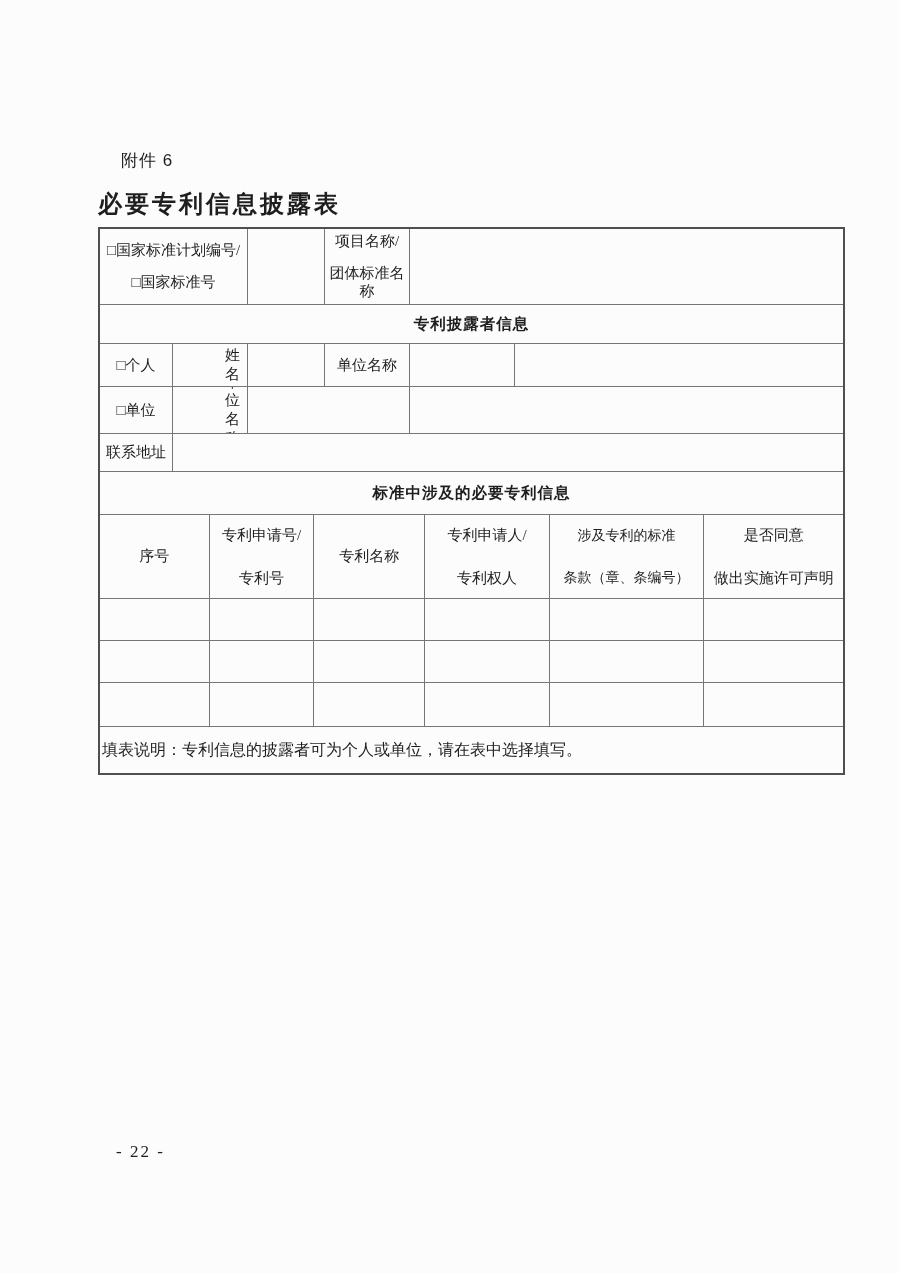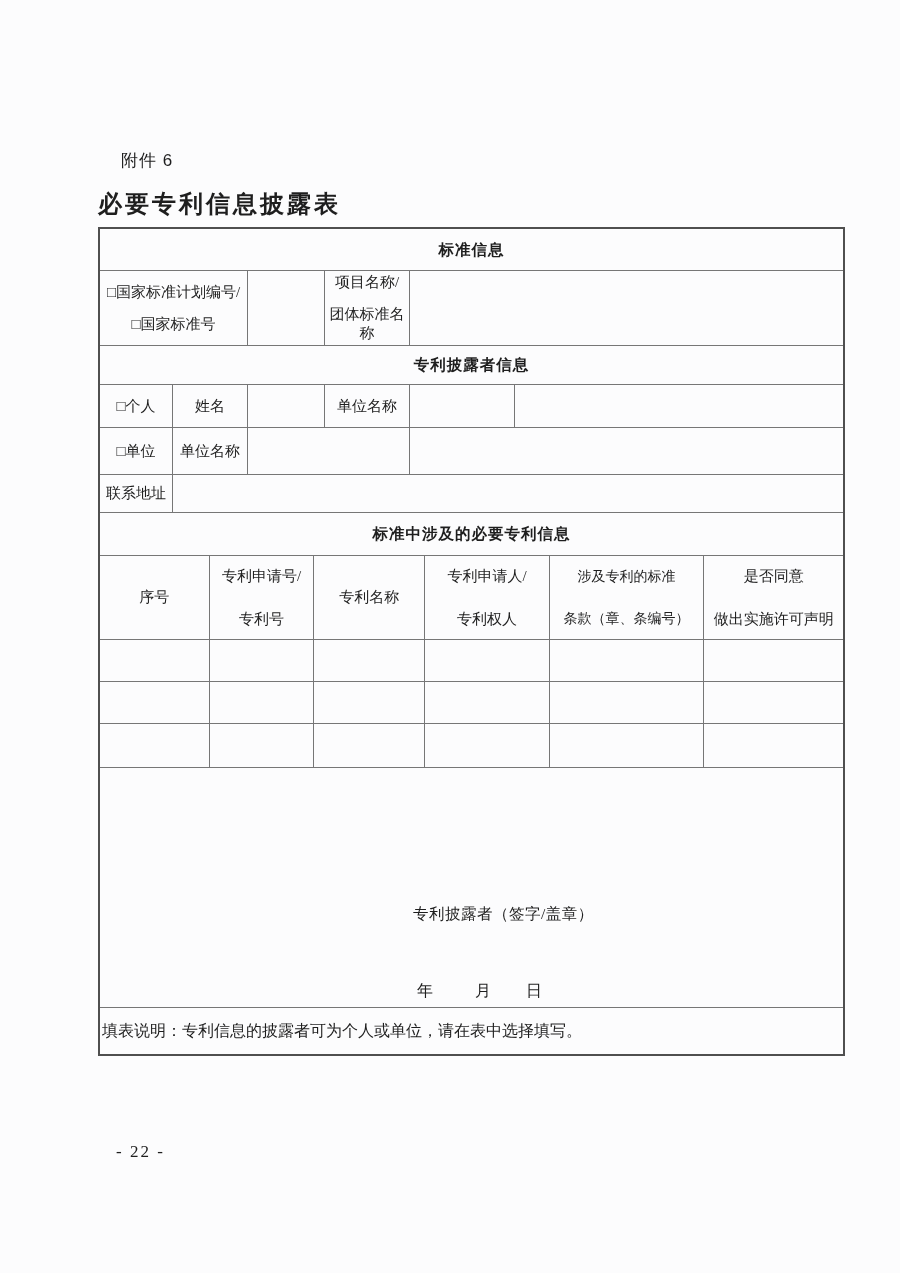--- a/index.html
+++ b/index.html
@@ -59,21 +59,21 @@
   .rh-f{height:38px;}
   .rh-g{height:45px;}
   .rh-h{height:43px;} 
   .rh-i{height:84px;}
   .rh-j{height:42px;}
   .rh-k{height:42px;}
   .rh-l{height:44px;}
   .rh-m{height:240px;position:relative;}
   .rh-n{height:47px;}
   
-  .ga1{width:72px;} .ga2{width:75px;} .ga3{width:77px;} .ga4{width:85px;} .ga5{width:105px;}
+  .ga1{width:72px;} .ga2{width:75px;padding-left:45px;} .ga3{width:77px;} .ga4{width:85px;} .ga5{width:105px;}
   .ga3w{width:162px;} 
   
   .gb1{width:147px;} .gb2{width:77px;} .gb3{width:85px;}
   
   .gc1{width:109px;} .gc2{width:105px;} .gc3{width:111px;} .gc4{width:125px;} .gc5{width:155px;gap:40px;} .gc6{width:140px;}
   .sig-label{
     position:absolute;left:313px;top:136px;font-size:15.5px;letter-spacing:0.5px;
   }
   .date-line{position:absolute;top:213px;left:0;width:100%;font-size:16px;}
   .date-line span{position:absolute;}
@@ -94,23 +94,20 @@
 </style>
 </head>
 <body>
 
 <div class="attachment">附件 6</div>
 
 <div class="doc-title">必要专利信息披露表</div>
 
 <div class="form">
 
-  <div class="r rh-a">
-    <div class="c grow sec">标准信息</div>
-  </div>
 
   <div class="r rh-b">
     <div class="c gb1 two">
       <span>□国家标准计划编号/</span>
       <span>□国家标准号</span>
     </div>
     <div class="c gb2"></div>
     <div class="c gb3 two">
       <span>项目名称/</span>
       <span>团体标准名称</span>
@@ -193,28 +190,20 @@
   </div>
   <div class="r rh-l">
     <div class="c gc1"></div>
     <div class="c gc2"></div>
     <div class="c gc3"></div>
     <div class="c gc4"></div>
     <div class="c gc5"></div>
     <div class="c gc6"></div>
   </div>
 
-  <div class="r rh-m">
-    <div class="sig-label">专利披露者（签字/盖章）</div>
-    <div class="date-line">
-      <span class="date-year">年</span>
-      <span class="date-month">月</span>
-      <span class="date-day">日</span>
-    </div>
-  </div>
 
   <div class="r rh-n footnote-row">
     <div class="c">填表说明：专利信息的披露者可为个人或单位，请在表中选择填写。</div>
   </div>
 
 </div>
 
 <div class="page-number">- 22 -</div>
 
 </body></html>

